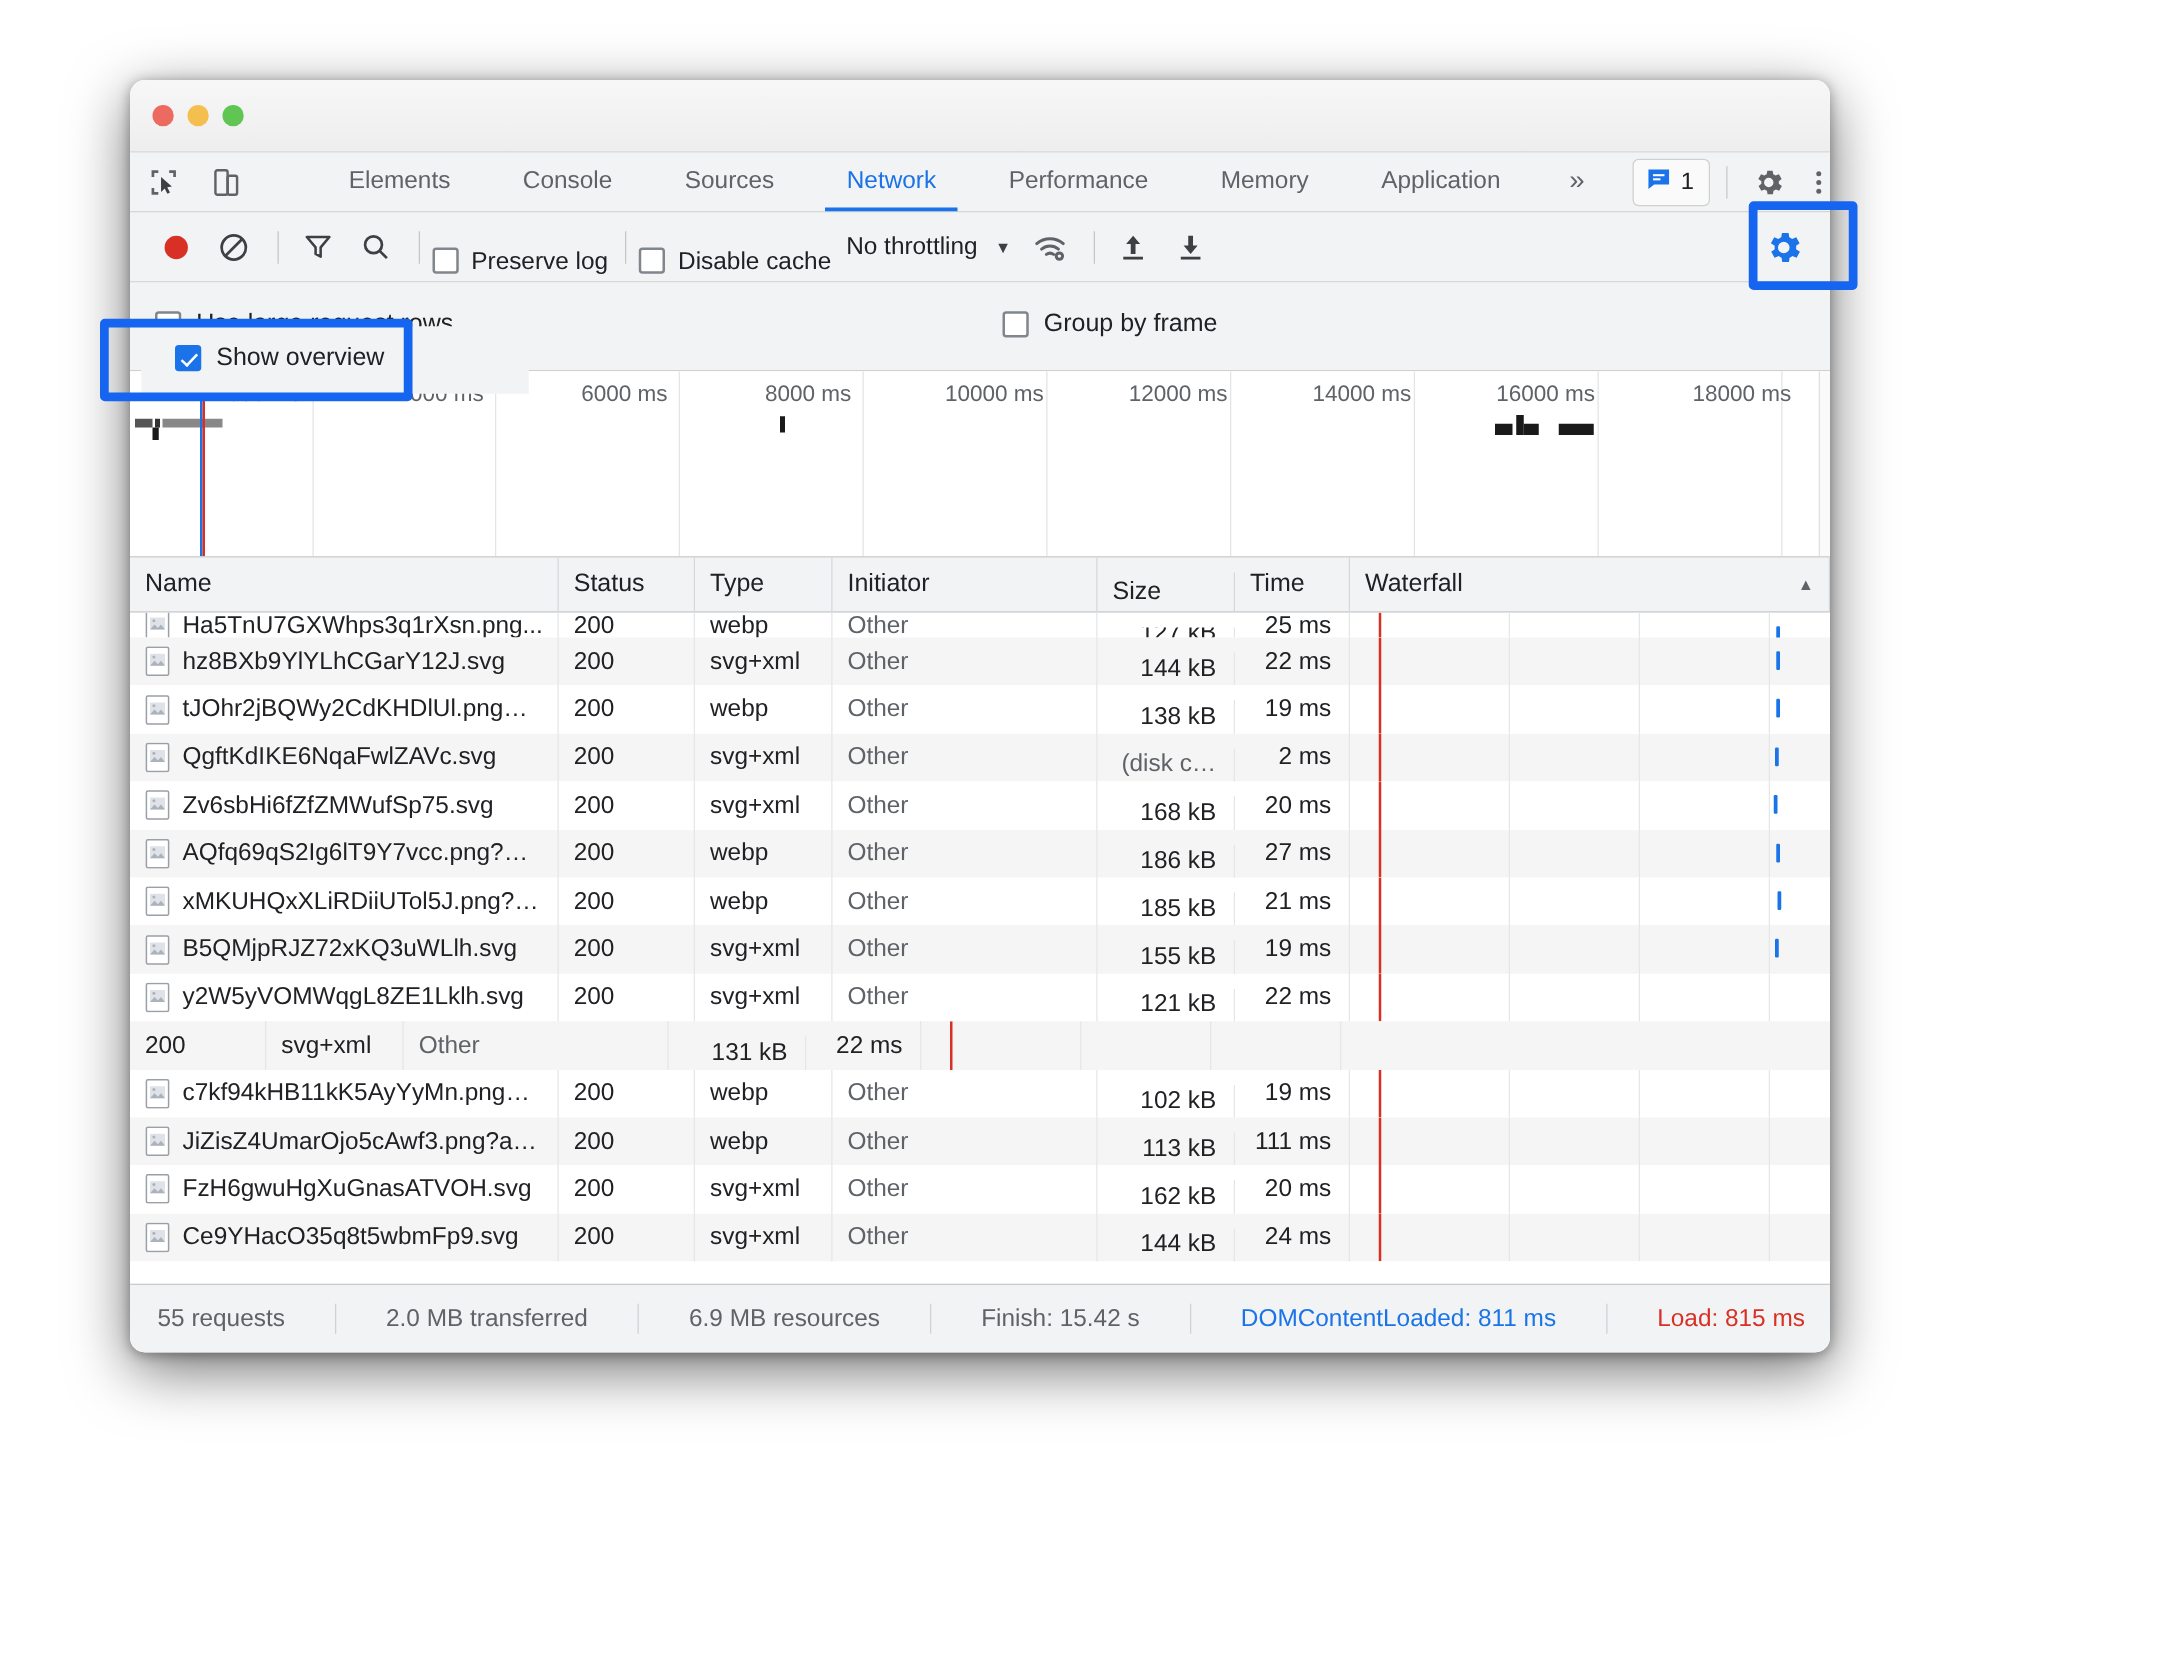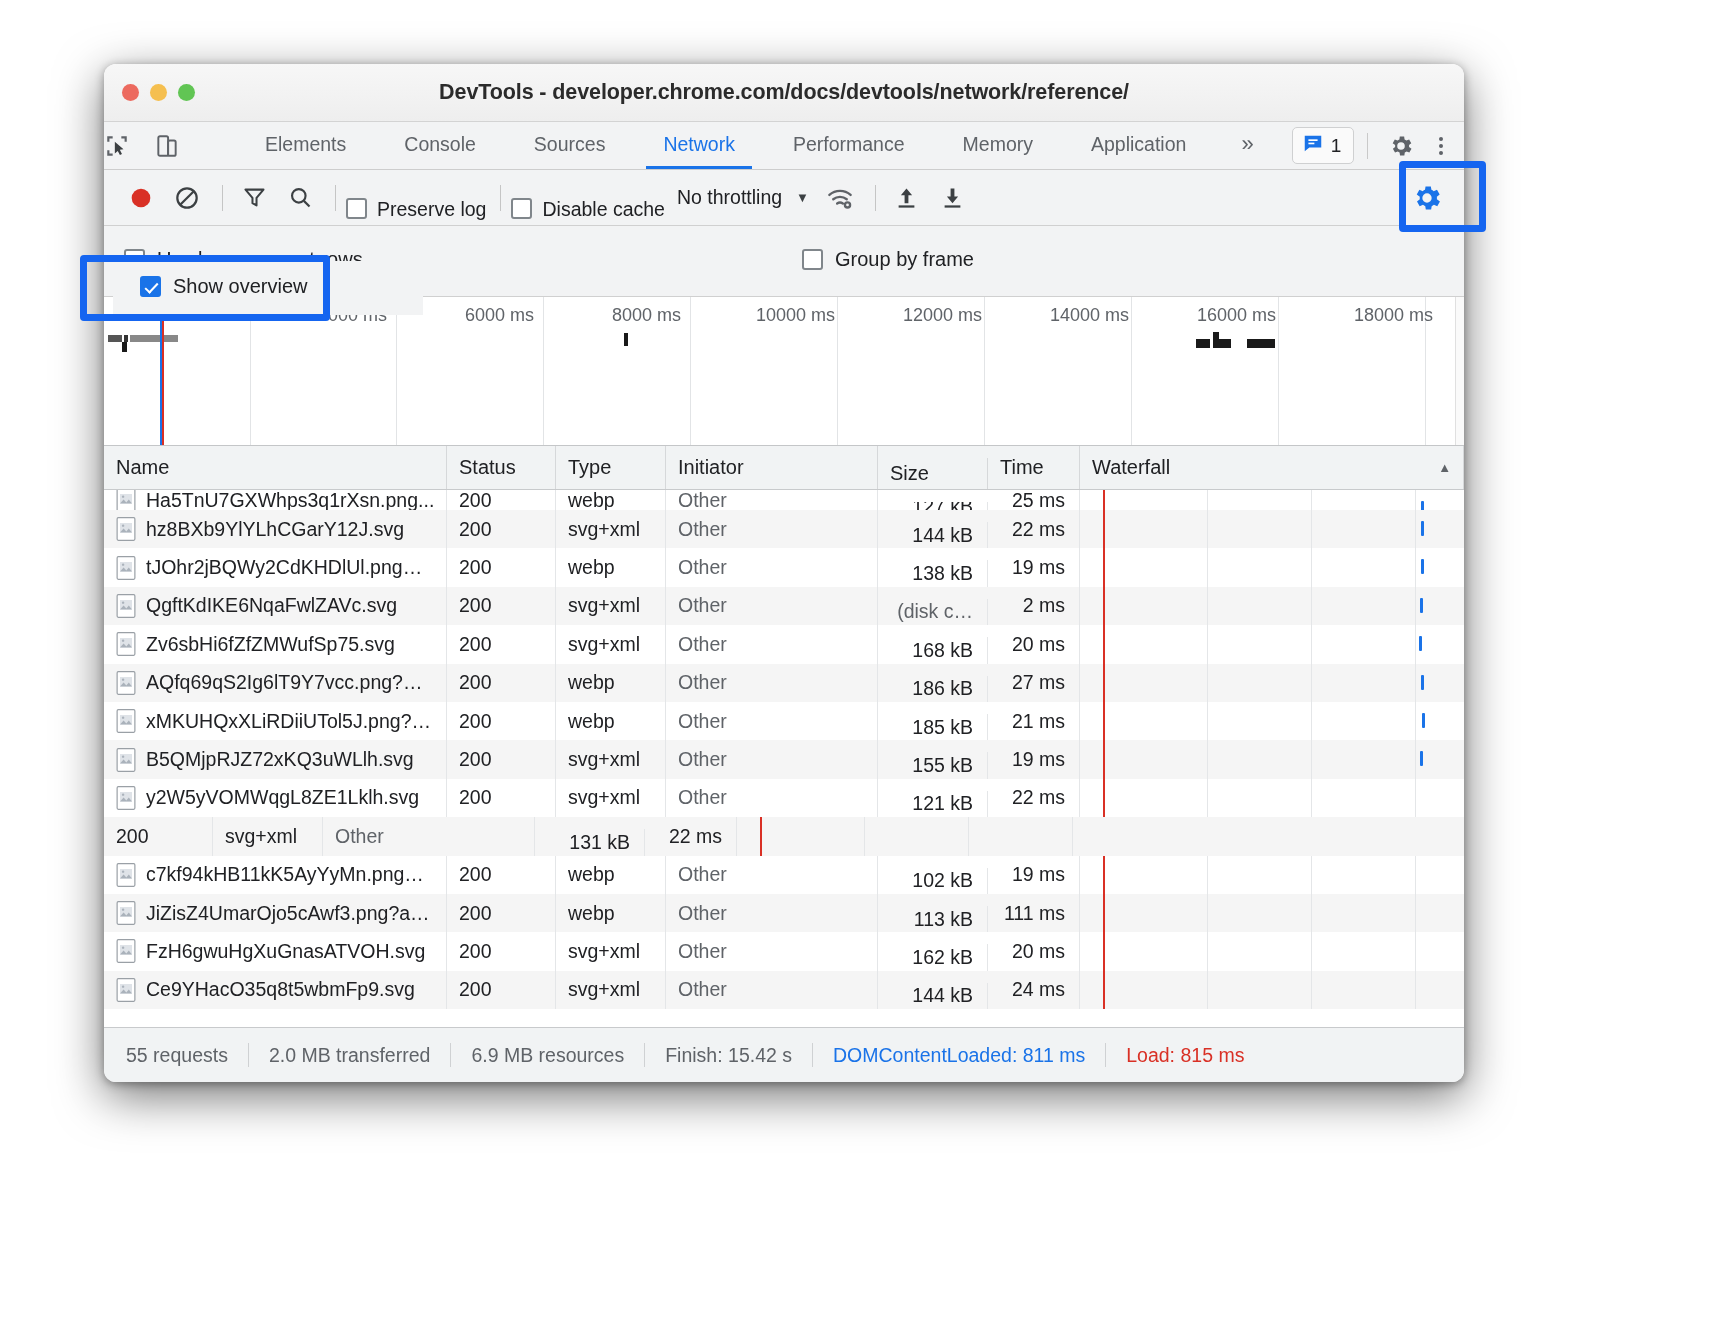--- a/index.html
+++ b/index.html
@@ -40,21 +40,21 @@
     position: absolute; left: 0; right: 0; text-align: center;
     font-size: 21.5px; font-weight: bold; color: #2b2b2b;
     letter-spacing: -0.1px;
   }
 
   
   .tabbar {
     height: 48px; flex: none;
     background: #f2f3f4;
     border-bottom: 1px solid #cdcdcd;
-    display: flex; align-items: stretch;  gap: 24px;
+    display: flex; align-items: stretch; padding-left: 14px; gap: 24px;
   }
   .tb-icon {
     width: 44px; display: flex; align-items: center; justify-content: center;
     cursor: pointer;
   }
   .tb-sep { width: 1px; background: #c9c9c9; margin: 11px 10px; }
   .tab {
     display: flex; align-items: center; padding: 0 17px;
     font-size: 19.5px; color: #5f6368; cursor: pointer;
     border-bottom: 3px solid transparent;
@@ -159,21 +159,21 @@
   .c-init { width: 212px; }
   .c-size { width: 110px; margin-top: 12px; }
   .c-time { width: 92px; }
   .c-wf { flex: 1 1 auto; }
 
   
   .statusbar {
     flex: none; height: 55px; background: #f1f3f4;
     border-top: 1px solid #c8cacc;
     display: flex; align-items: center; padding-left: 22px;
-    font-size: 19.5px; color: #5f6368;
+    font-size: 19.5px; color: #5f6368; justify-content: space-between;
   }
   .sb-item { padding: 0 20px 0 0; white-space: nowrap; }
   .sb-div { width: 1px; height: 24px; background: #cfd1d3; margin-right: 20px; }
   .sb-blue { color: #1a73e8; }
   .sb-red { color: #d93025; }
 
   
   .hl {
     position: absolute; border: 7px solid #1565f0; border-radius: 4px;
     pointer-events: none; z-index: 40;
@@ -186,21 +186,20 @@
 
 <div id="root">
   <div class="window">
 
     <div class="titlebar">
       <div class="traffic">
         <div class="dot red"></div>
         <div class="dot yellow"></div>
         <div class="dot green"></div>
       </div>
-      <div class="win-title">DevTools - developer.chrome.com/docs/devtools/network/reference/</div>
     </div>
 
     <div class="tabbar">
       <div class="tb-icon">
         <svg width="26" height="26" viewBox="0 0 24 24">
           <path d="M3 3h5v2H5v3H3V3zm13 0h5v5h-2V5h-3V3zM3 16h2v3h3v2H3v-5z" fill="#5f6368"></path>
           <path d="M10 8l8 7-3.4.5 2 3.8-1.9 1-2-3.8L10 19V8z" fill="#3c4043"></path>
         </svg>
       </div>
       <div class="tb-icon">

